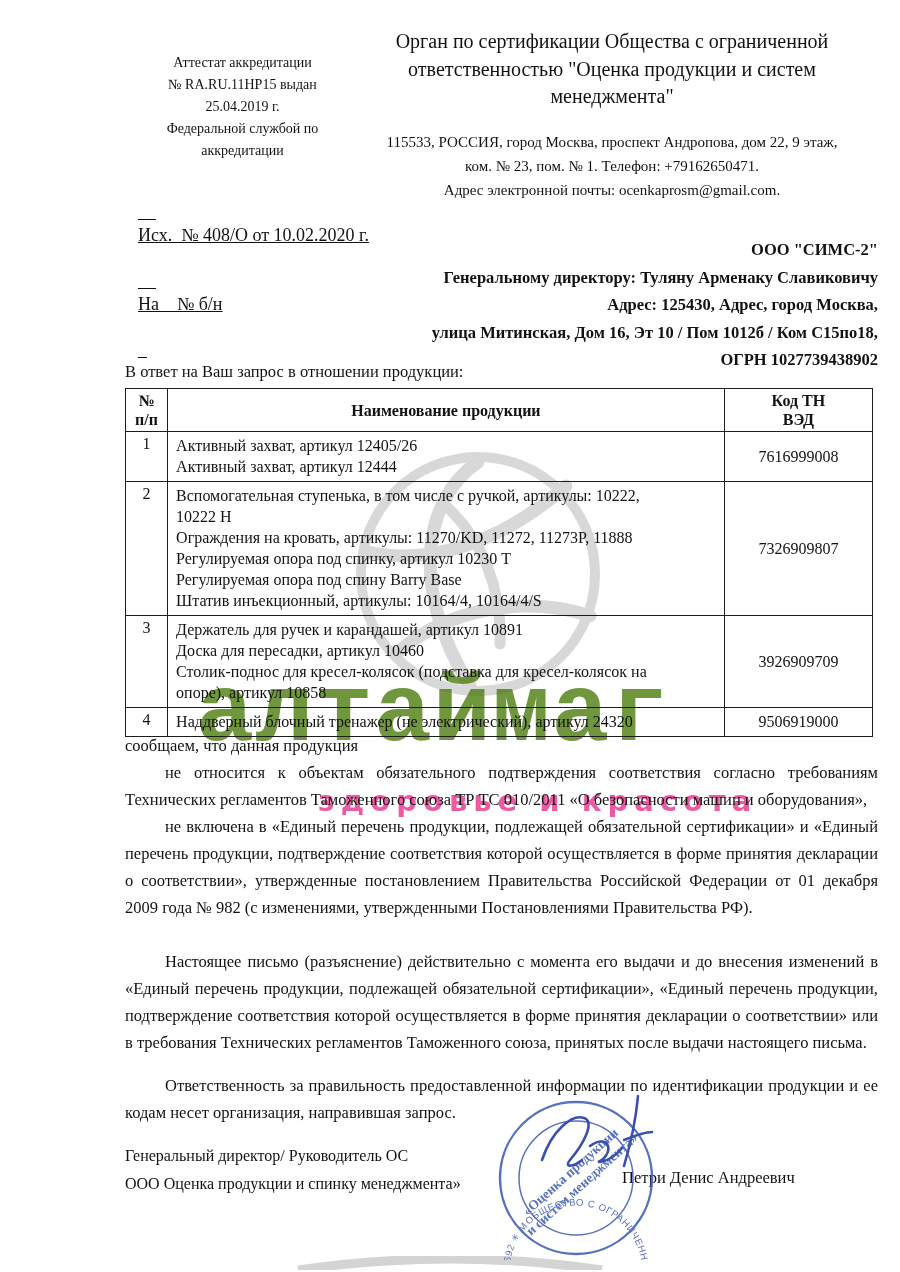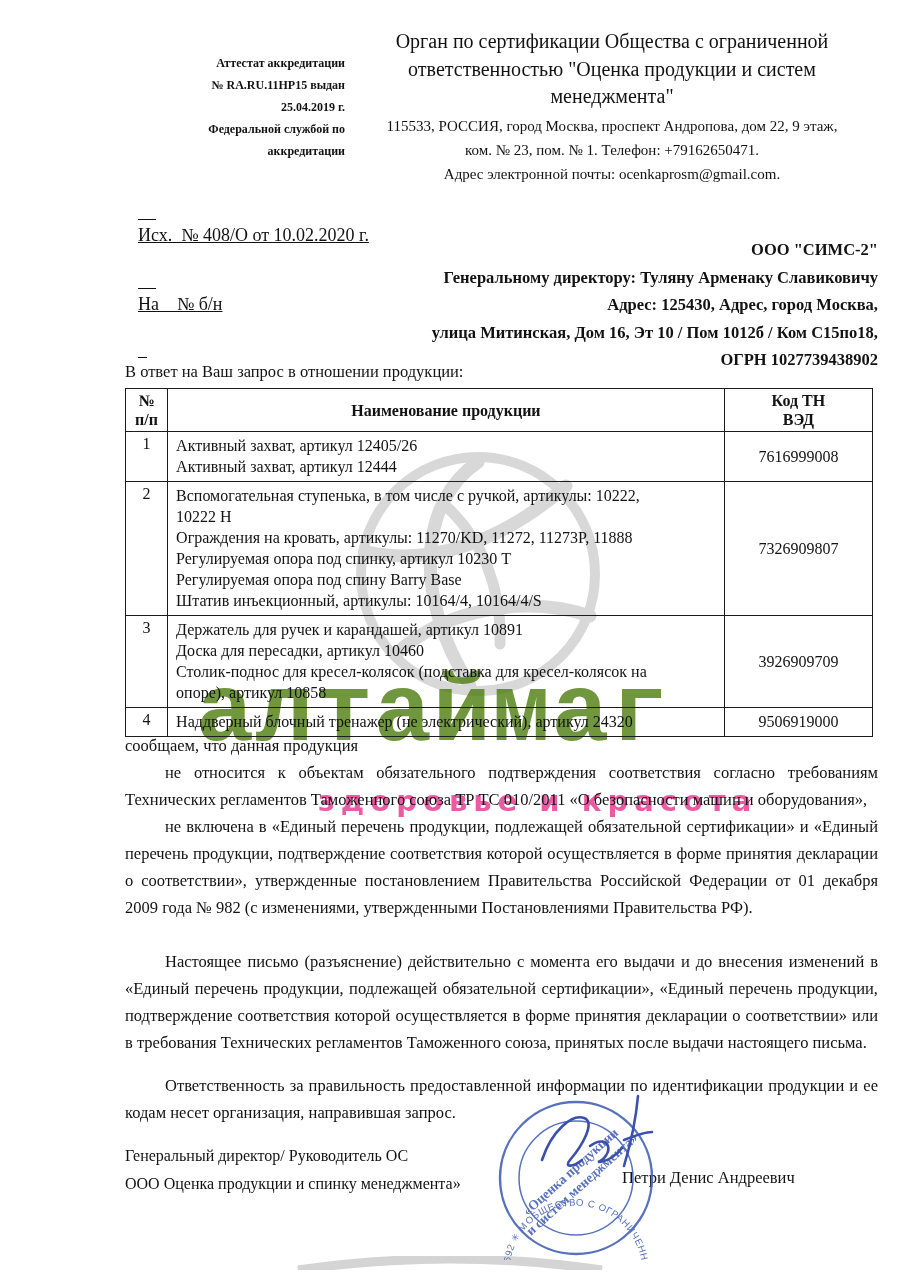--- a/index.html
+++ b/index.html
@@ -17,26 +17,26 @@
     letter-spacing:1px;white-space:nowrap;
   }
   .wm-sub{
     position:absolute;left:318px;top:784px;
     font-family:"DejaVu Sans",sans-serif;font-weight:bold;
     font-size:29px;color:#ec4899;letter-spacing:6px;white-space:nowrap;opacity:.9;
   }
   .wm-bottom{position:absolute;left:290px;top:1256px;opacity:.55;}
   
   .hdr-left{
-    position:absolute;left:140px;top:52px;width:205px;text-align:right;
-    font-weight:bold;font-size:12px;line-height:22px;
+    position:absolute;left:140px;top:52px;width:205px;text-align:center;
+    font-weight:normal;font-size:14px;line-height:22px;
   }
   .hdr-right{position:absolute;left:338px;top:28px;width:548px;text-align:center;}
   .org-title{font-size:20px;line-height:27.5px;}
-  .org-address{margin-top:3px;font-size:15px;line-height:24px;}
+  .org-address{margin-top:19px;font-size:15px;line-height:24px;}
   
   .ref{position:absolute;left:138px;top:178px;font-size:18px;line-height:23px;white-space:pre;text-decoration:underline;}
   .recipient{
     position:absolute;left:125px;top:236px;width:753px;text-align:right;
     font-weight:bold;font-size:16.5px;line-height:27.5px;
   }
   
   .intro{position:absolute;left:125px;top:362px;font-size:16.5px;}
   table.products{
     position:absolute;left:125px;top:388px;width:748px;

